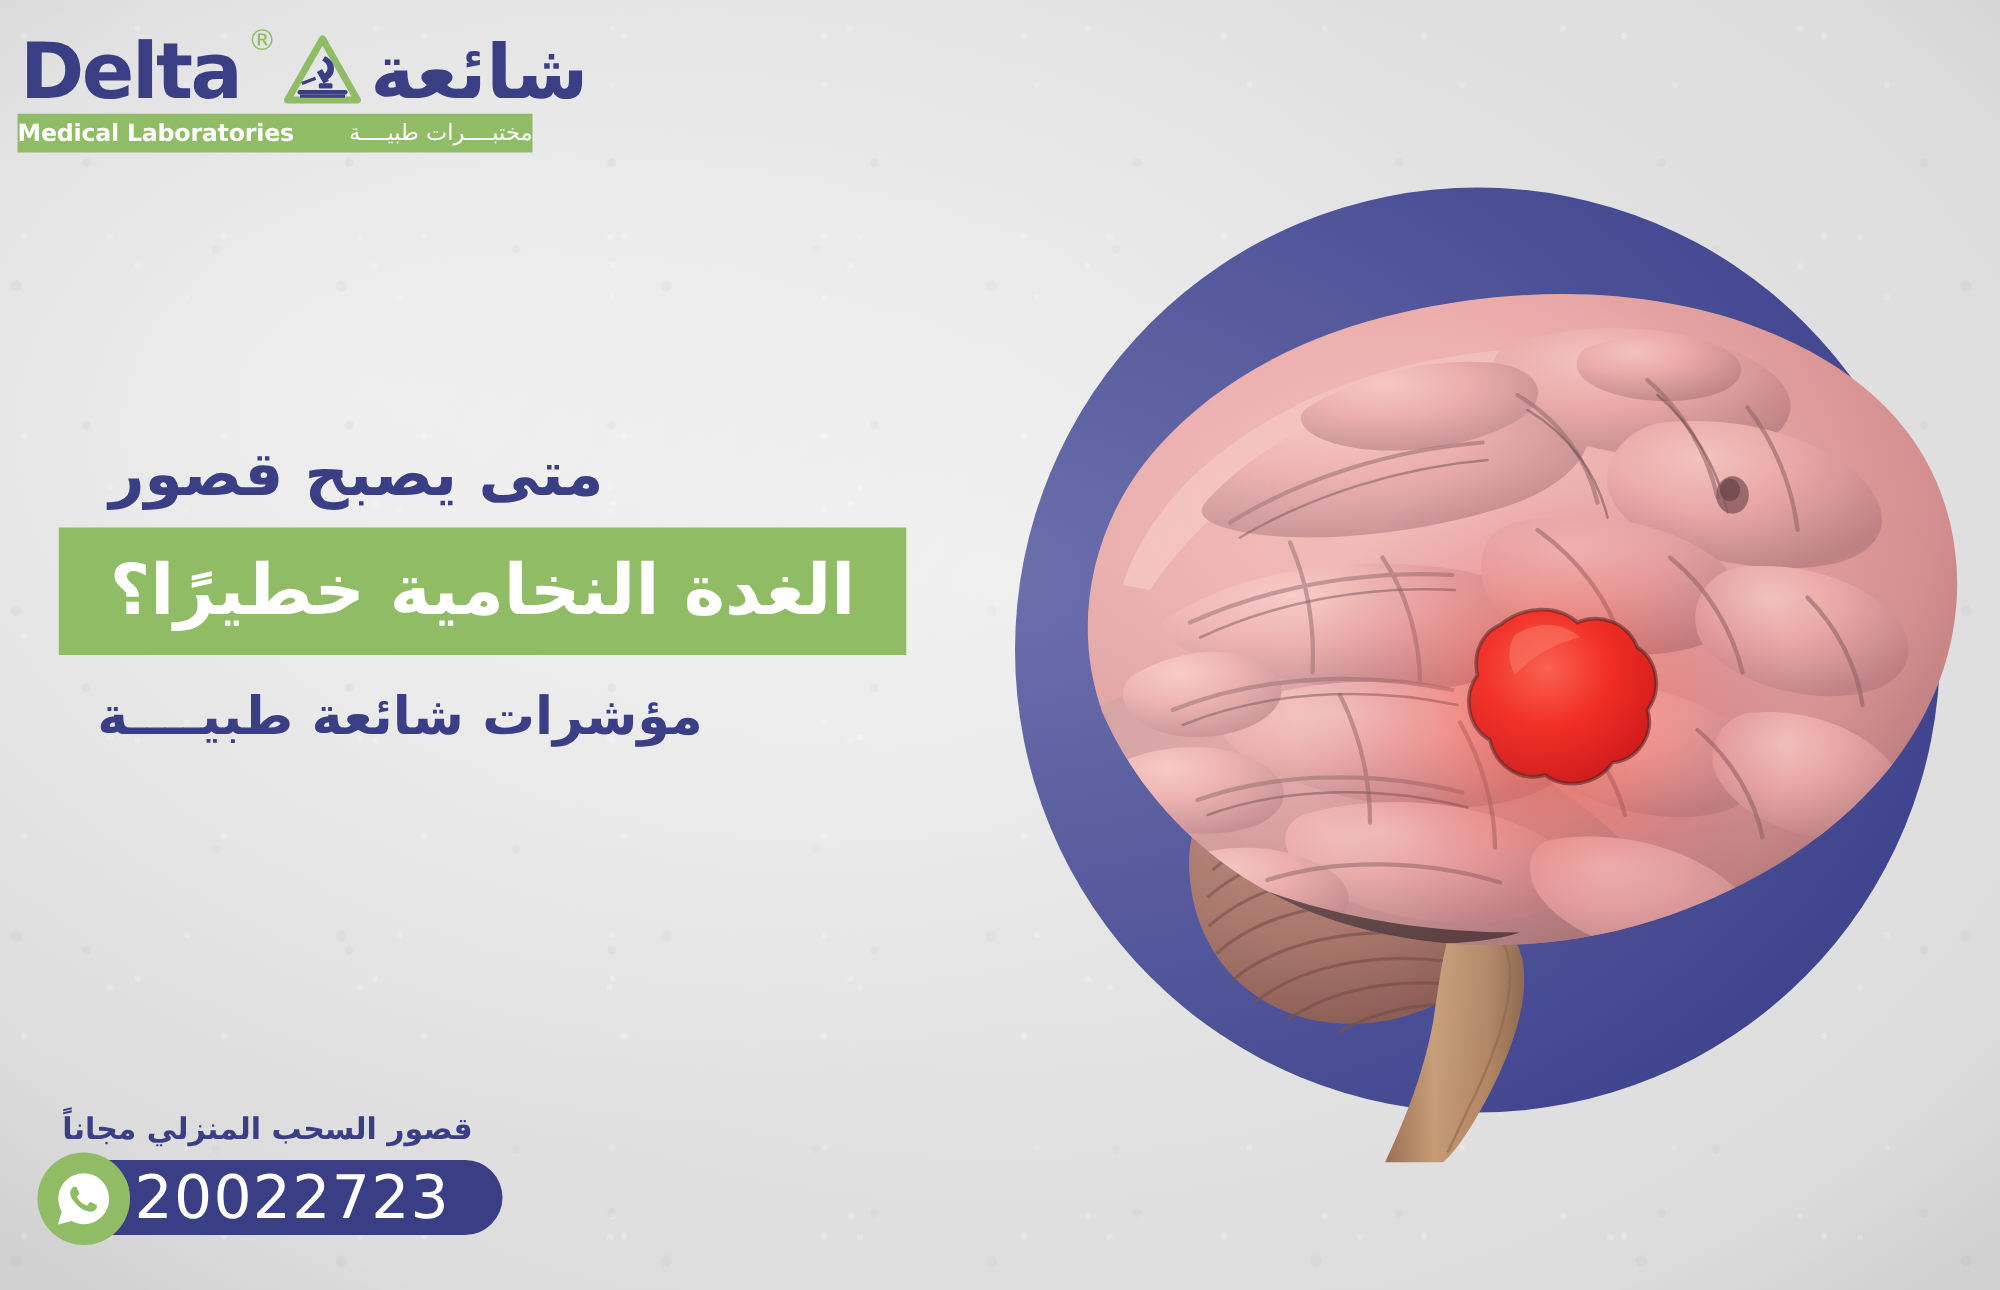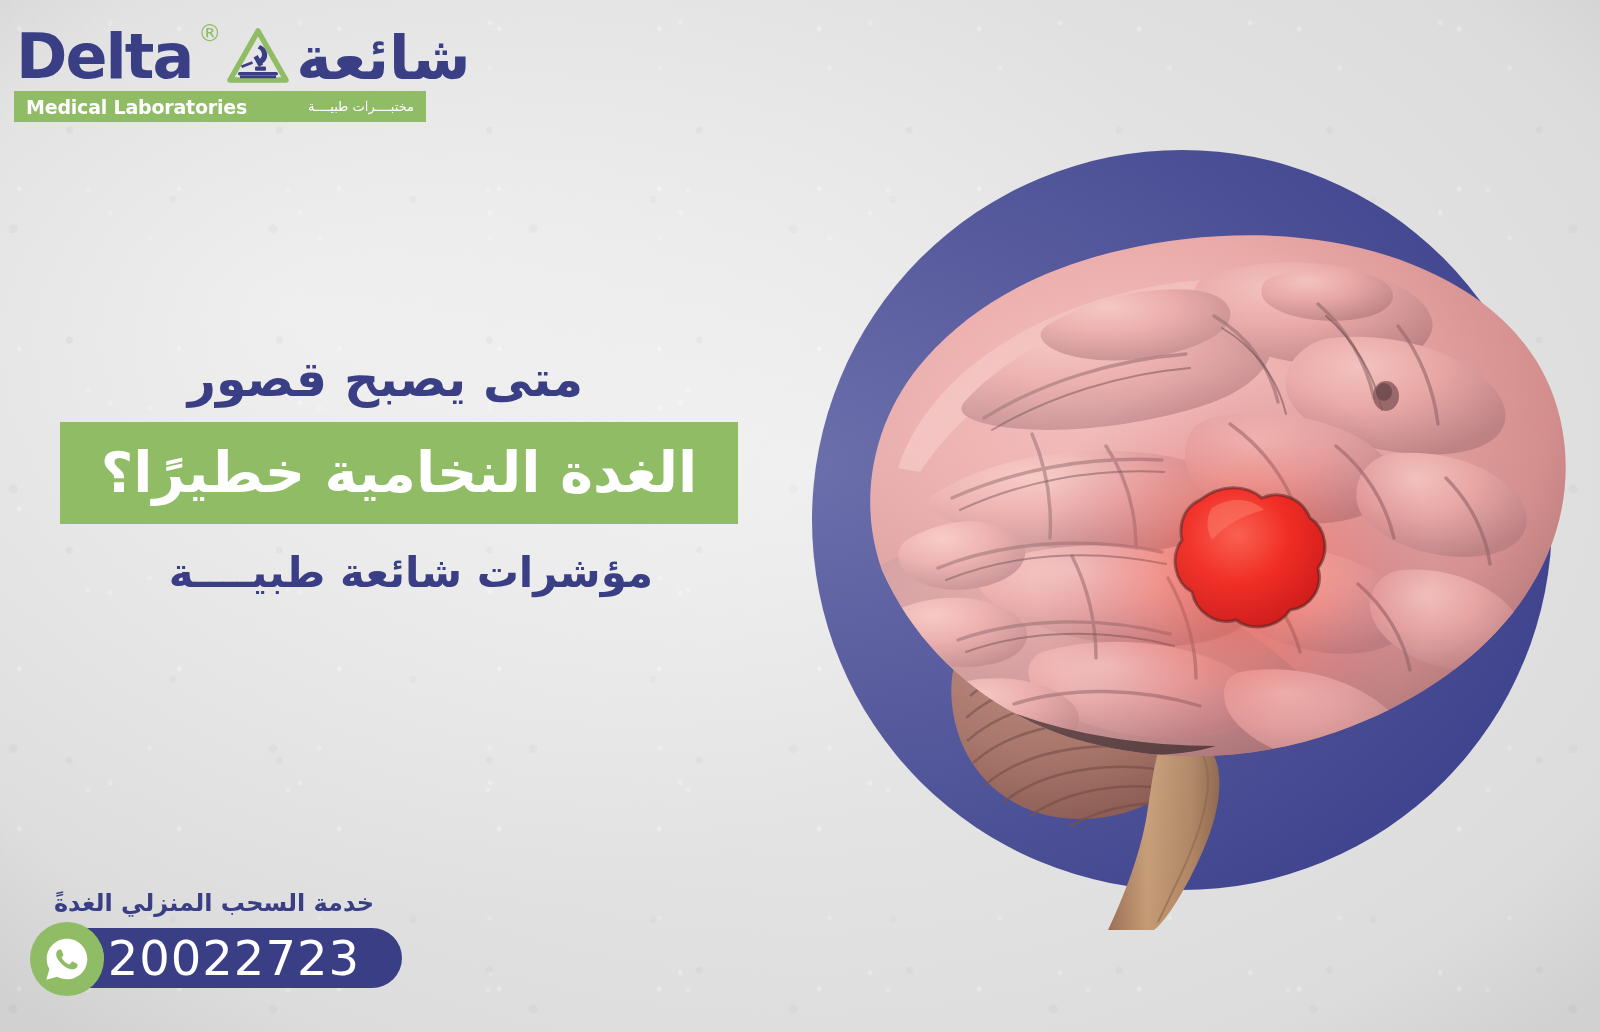--- a/index.html
+++ b/index.html
@@ -45,27 +45,27 @@
     font-size:23px;color:#8fbc64;font-weight:normal;
     align-self:flex-start;margin-top:6px;margin-left:6px;margin-right:1px;
   }
   #micro-badge{width:64px;height:60px;margin:0 4px;position:relative;}
   #logo-ar{
     font-size:60px;line-height:60px;color:#3a3f85;font-weight:bold;
     direction:rtl;margin-right:8px;margin-left:2px;letter-spacing:-1px;
   }
   #logo-bar{
     background:#8fbc64;height:31px;display:flex;align-items:center;
-    justify-content:space-between;padding:0 12px;direction:ltr;margin-top:3px;
+    justify-content:space-between;padding:0 0;direction:ltr;margin-top:3px;
   }
   #logo-bar-en{color:#fff;font-weight:bold;font-size:19px;letter-spacing:-.2px;}
-  #logo-bar-ar{color:#fff;font-size:13px;direction:rtl;letter-spacing:1px;}
-
-  
-  #headline{position:absolute;left:13px;top:350px;width:760px;text-align:right;direction:rtl;}
+  #logo-bar-ar{color:#fff;font-size:18px;direction:rtl;letter-spacing:1px;}
+
+  
+  #headline{position:absolute;left:0;top:350px;width:760px;text-align:center;direction:rtl;}
   #h-line1{
     color:#3a3f85;font-weight:bold;font-size:49px;line-height:60px;
     padding-right:190px;letter-spacing:-1px;
   }
   #h-banner{
     background:#8fbc64;margin:12px 0 0 0;width:678px;margin-left:auto;margin-right:35px;
     height:102px;display:flex;align-items:center;justify-content:center;
   }
   #h-line2{
     color:#ffffff;font-weight:bold;font-size:56px;line-height:62px;letter-spacing:-1px;
@@ -322,21 +322,21 @@
 
   <div id="headline">
     <div id="h-line1">متى يصبح قصور</div>
     <div id="h-banner">
       <span id="h-line2">الغدة النخامية خطيرًا؟</span>
     </div>
     <div id="h-sub">مؤشرات شائعة طبيــــة</div>
   </div>
 
   <div id="contact">
-    <div id="contact-label">خدمة السحب المنزلي الغدةً</div>
+    <div id="contact-label">قصور السحب المنزلي مجاناً</div>
     <div id="contact-row">
       <div id="phone-pill">
         <span id="phone-number">920022723</span>
       </div>
       <div id="wa-badge">
         <svg width="50" height="50" viewBox="0 0 48 48" xmlns="http://www.w3.org/2000/svg">
           <path fill="#ffffff" d="M24 4.5 C13.2 4.5 4.5 13.2 4.5 24 c0 3.5 0.9 6.8 2.6 9.7 L4.2 43.8 l10.4 -2.7 c2.8 1.5 6 2.4 9.4 2.4 10.8 0 19.5 -8.7 19.5 -19.5 S34.8 4.5 24 4.5 Z"></path>
           <path fill="#8fbc64" d="M33.1 28.3 c-0.5 -0.25 -3.0 -1.5 -3.5 -1.65 -0.47 -0.18 -0.8 -0.25 -1.15 0.25 -0.33 0.5 -1.3 1.65 -1.6 2 -0.3 0.35 -0.6 0.4 -1.1 0.13 -0.5 -0.25 -2.1 -0.78 -4.0 -2.47 -1.48 -1.32 -2.48 -2.95 -2.77 -3.45 -0.3 -0.5 -0.03 -0.77 0.22 -1.02 0.22 -0.22 0.5 -0.58 0.75 -0.88 0.25 -0.3 0.33 -0.5 0.5 -0.83 0.17 -0.33 0.08 -0.63 -0.04 -0.88 -0.13 -0.25 -1.15 -2.75 -1.57 -3.77 -0.42 -1.0 -0.84 -0.86 -1.15 -0.88 -0.3 -0.01 -0.63 -0.02 -0.97 -0.02 -0.33 0 -0.88 0.13 -1.35 0.63 -0.47 0.5 -1.77 1.73 -1.77 4.23 0 2.5 1.82 4.9 2.07 5.25 0.25 0.33 3.57 5.45 8.65 7.65 1.2 0.52 2.15 0.83 2.88 1.07 1.2 0.38 2.3 0.33 3.17 0.2 0.97 -0.15 3.0 -1.23 3.42 -2.4 0.42 -1.18 0.42 -2.18 0.3 -2.4 -0.13 -0.22 -0.47 -0.35 -0.97 -0.6 Z"></path>
         </svg>
       </div>

